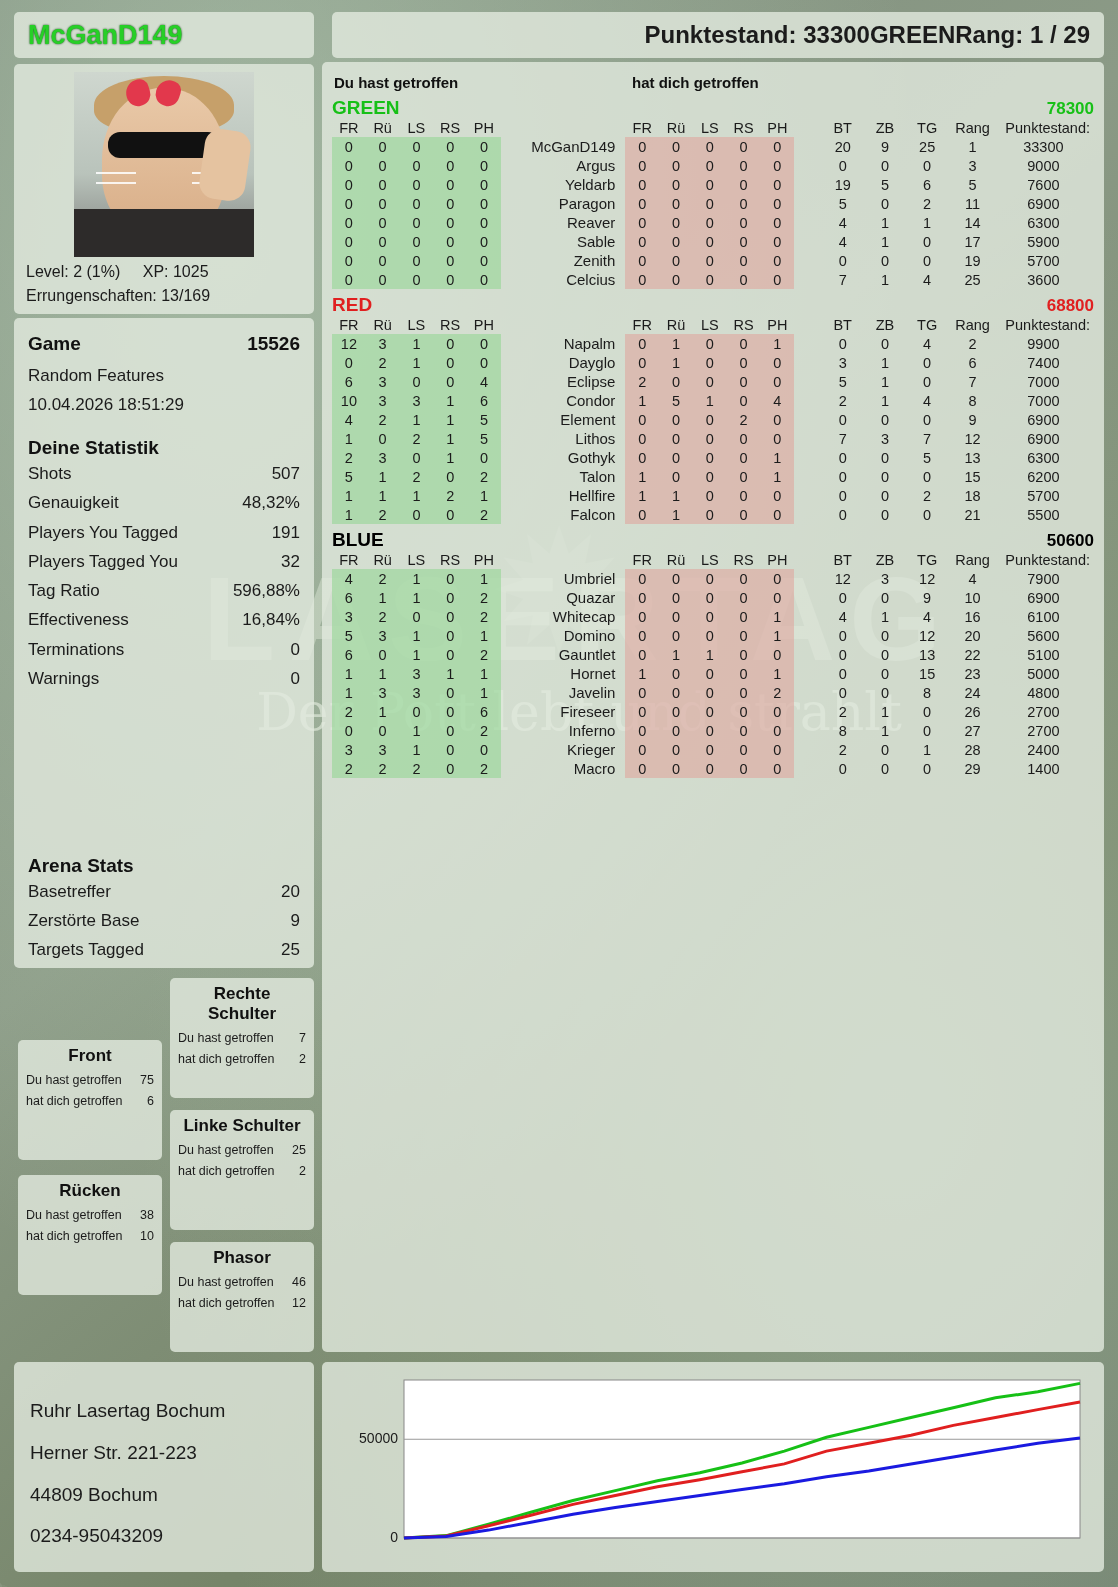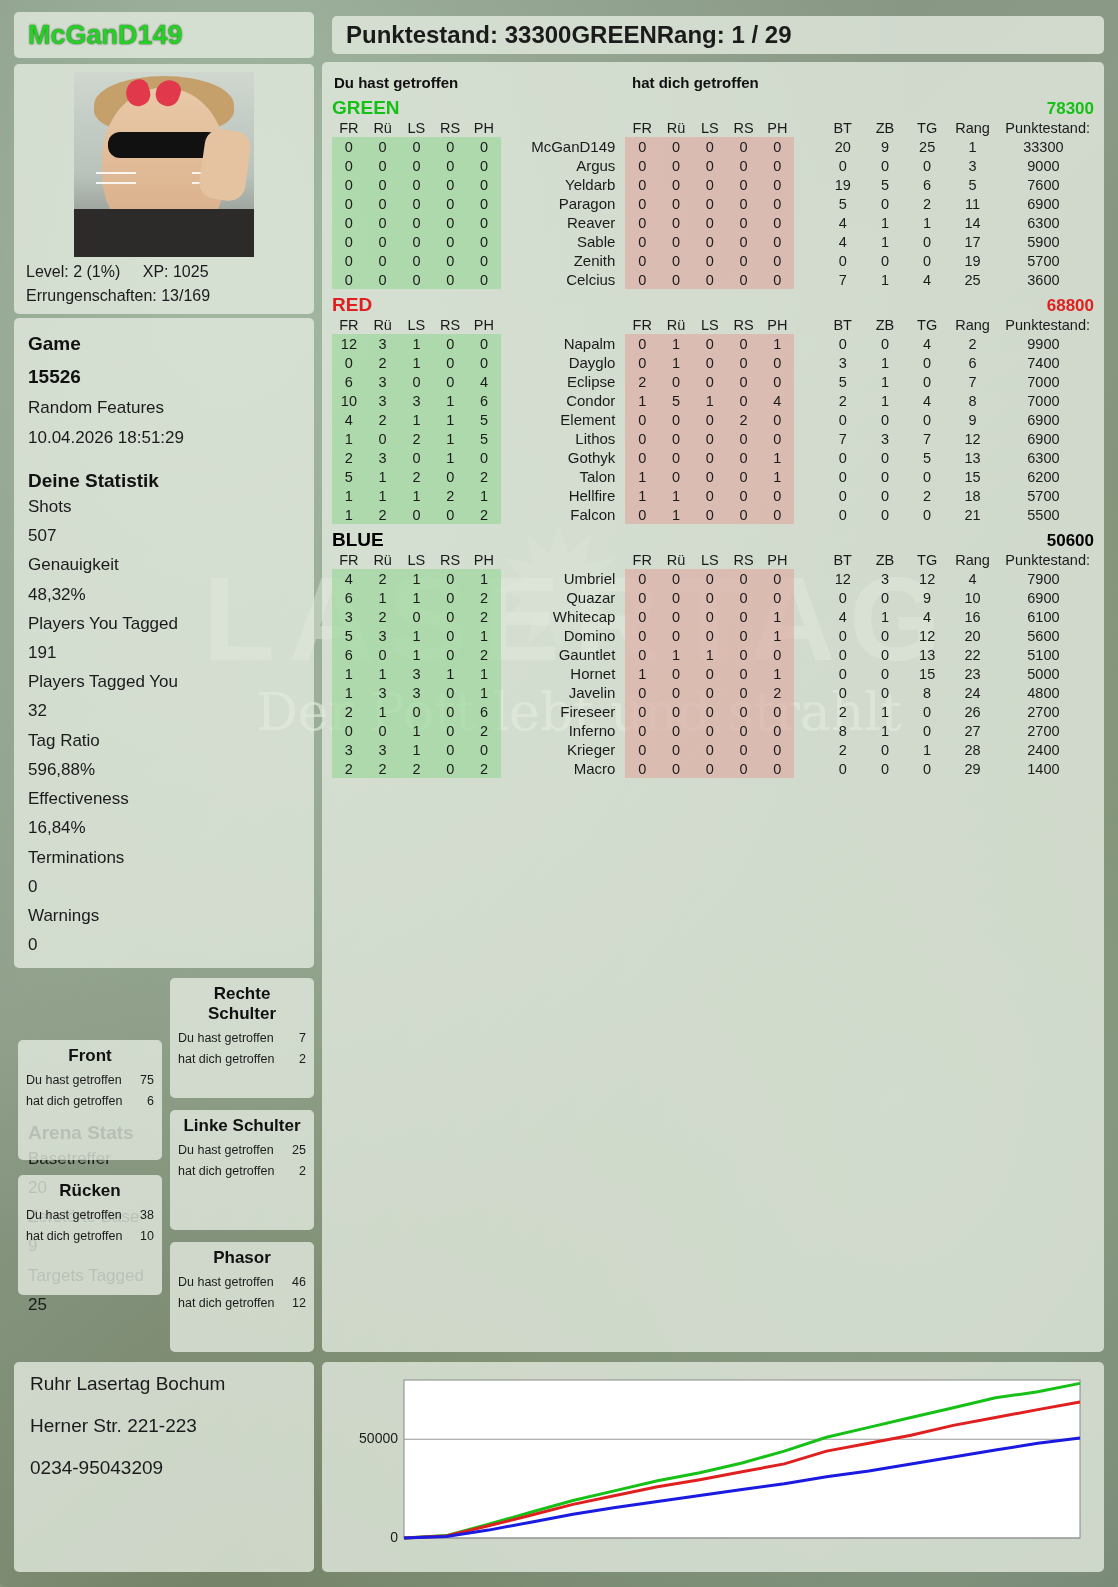--- a/index.html
+++ b/index.html
@@ -57,22 +57,22 @@
   #header {
     position:absolute; left:14px; top:12px; width:1090px; height:46px;
     display:flex; align-items:center;
   }
   #hdr-left {
     width:300px; height:46px; display:flex; align-items:center;
     padding-left:14px;
   }
   #hdr-name { font-size:27px; font-weight:bold; color:#27cf27; text-shadow:0 0 2px #0a3a0a; }
   #hdr-right {
-    flex:1; height:38px; margin-left:18px;
-    display:flex; align-items:center; justify-content:flex-start;
+    flex:1; height:46px; margin-left:18px;
+    display:flex; align-items:center; justify-content:flex-end;
     padding:0 14px;
   }
   #hdr-right div { font-size:24px; font-weight:bold; color:#1b1b1b; }
   #hdr-team { color:#111; }
 
   
   #profile {
     position:absolute; left:14px; top:64px; width:300px; height:250px;
     padding:8px;
   }
@@ -118,38 +118,38 @@
   .whiskers span{
     position:absolute; height:2px; width:40px; background:rgba(255,255,255,0.85);
   }
   .profile-line { font-size:16px; color:#1b1b1b; margin-top:6px; padding-left:4px;}
   #profile-xp span{ margin-right:18px; }
 
   #game-panel {
     position:absolute; left:14px; top:318px; width:300px; height:650px;
     padding:10px 14px;
   }
-  .row-sb { display:flex; justify-content:flex-end; font-size:17px; color:#1b1b1b; line-height:1.72;flex-direction:column; }
+  .row-sb { display:flex; justify-content:space-between; font-size:17px; color:#1b1b1b; line-height:1.72; }
   .sect-title { font-size:19px; font-weight:bold; color:#111; }
   .pad-t { margin-top:18px; }
   #game-date { font-size:17px; }
 
   
   .hitbox { position:absolute; padding:6px 8px; }
   .hitbox .hb-title { text-align:center; font-size:17px; font-weight:bold; color:#111; margin-bottom:3px;}
   .hitbox .hb-row { display:flex; justify-content:space-between; font-size:12.5px; color:#1b1b1b; margin-top:7px;}
   #hb-rechte { left:170px; top:978px; width:144px; height:120px;}
   #hb-front  { left:18px;  top:1040px; width:144px; height:120px;}
   #hb-linke  { left:170px; top:1110px; width:144px; height:120px;}
   #hb-ruecken{ left:18px;  top:1175px; width:144px; height:120px;}
   #hb-phasor { left:170px; top:1242px; width:144px; height:110px;}
 
   #address {
     position:absolute; left:14px; top:1362px; width:300px; height:210px;
-    padding:1px 16px;
+    padding:28px 16px;
   }
   #address div { font-size:19px; color:#1b1b1b; line-height:2.2; }
 
   
   #scoreboard {
     position:absolute; left:322px; top:62px; width:782px; height:1290px;
     padding:8px 10px;
   }
   .sb-heads { display:flex; font-size:15px; font-weight:bold; color:#111; margin:4px 0 6px 0;}
   .sb-heads .h1 { width:300px; padding-left:2px; }
@@ -347,20 +347,21 @@
     </div>
   <div class="hb-row">
       <span>hat dich getroffen</span>
       <span>12</span>
     </div>
 </div>
 
 <div id="address" class="panel">
   <div>Ruhr Lasertag Bochum</div>
   <div>Herner Str. 221-223</div>
+  <div>44809 Bochum</div>
   <div>0234-95043209</div>
 </div>
 
 <div id="scoreboard" class="panel">
   <div class="sb-heads">
     <div class="h1">Du hast getroffen</div>
     <div class="h2">hat dich getroffen</div>
   </div>
   <div id="sb-teams">
       <div>

